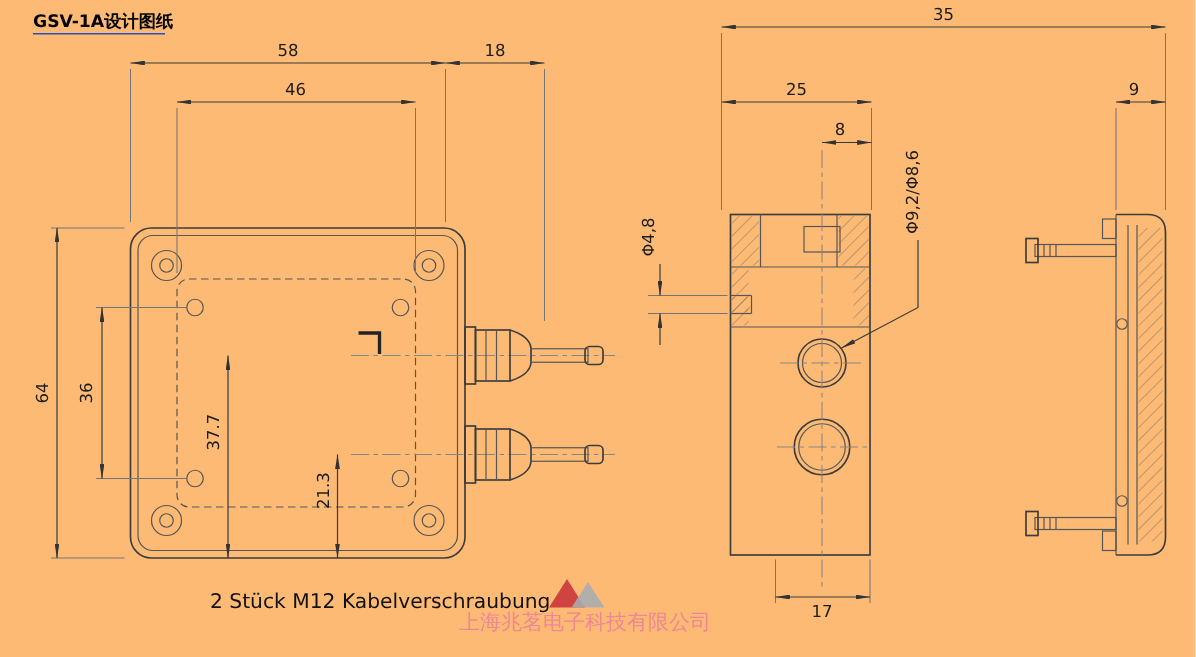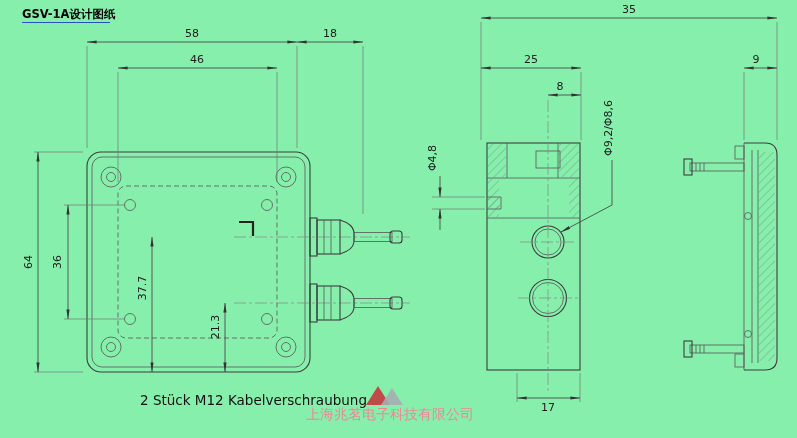--- a/index.html
+++ b/index.html
@@ -1,16 +1,16 @@
 <!DOCTYPE html>
 <html><head>
 <meta charset="utf-8">
 <style>
   html,body{margin:0;padding:0;background:#fff;}
-  .canvas{position:relative;width:797px;height:438px;background:#86efac;overflow:hidden;
+  .canvas{position:relative;width:797px;height:438px;background:#fdba74;overflow:hidden;
           font-family:"DejaVu Sans",sans-serif;}
   .canvas svg{position:absolute;left:0;top:0;}
   
   .ol{stroke:#3c3c3c;stroke-width:1.1;fill:none;}
   
   .il{stroke:#565656;stroke-width:0.8;fill:none;}
   
   .dl{stroke:#3a3a3a;stroke-width:0.8;fill:none;}
   
   .xl{stroke:#757575;stroke-width:0.7;fill:none;}

